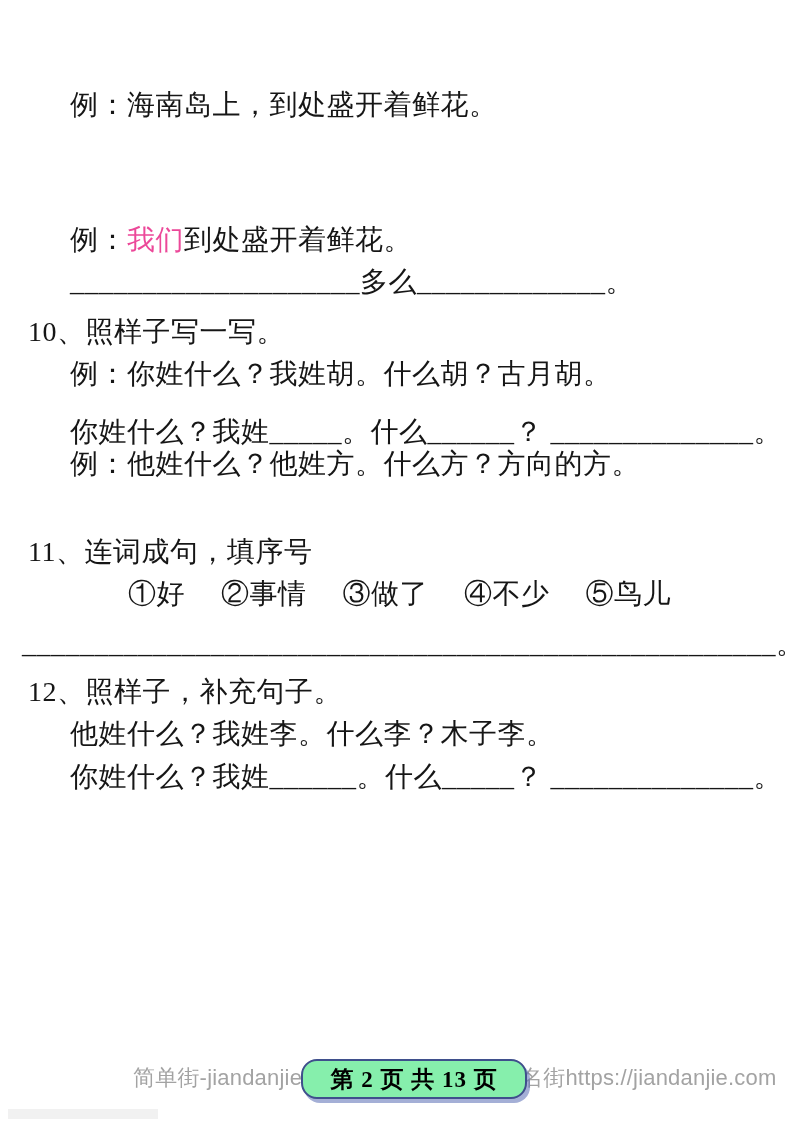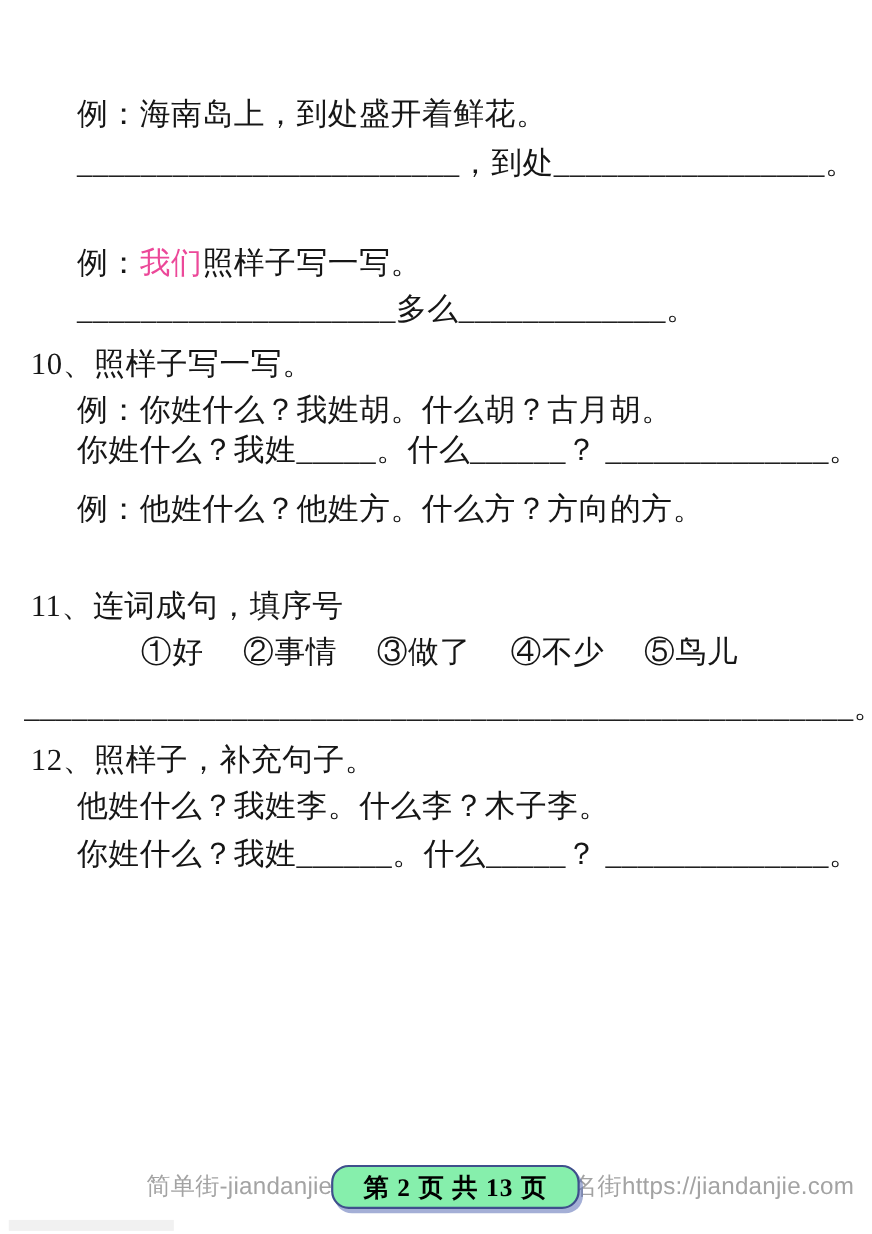--- a/index.html
+++ b/index.html
@@ -53,28 +53,27 @@
     background:#f1f1f1;
     z-index:0;
   }
 </style>
 </head>
 <body>
 
 <div class="page">
 
   <div class="l" style="top:89px;left:70px">例：海南岛上，到处盛开着鲜花。</div>
-  <div class="l" style="top:133px;left:70px">________________________，到处_________________。</div>
 
-  <div class="l" style="top:224px;left:70px"><span>例：</span><span class="light">我们</span><span>照样子写一写。</span></div>
+  <div class="l" style="top:224px;left:70px"><span>例：</span><span class="light">我们</span><span>到处盛开着鲜花。</span></div>
   <div class="l" style="top:266px;left:70px">____________________多么_____________。</div>
 
   <div class="l" style="top:316px;left:28px">10、照样子写一写。</div>
   <div class="l" style="top:358px;left:70px">例：你姓什么？我姓胡。什么胡？古月胡。</div>
-  <div class="l" style="top:394px;left:70px">你姓什么？我姓_____。什么______？ ______________。</div>
+  <div class="l" style="top:416px;left:70px">你姓什么？我姓_____。什么______？ ______________。</div>
   <div class="l" style="top:448px;left:70px">例：他姓什么？他姓方。什么方？方向的方。</div>
 
   <div class="l" style="top:536px;left:28px">11、连词成句，填序号</div>
   <div class="l" style="top:578px;left:128px">①好　 ②事情　 ③做了　 ④不少　 ⑤鸟儿</div>
   <div class="l" style="top:628px;left:22px">____________________________________________________。</div>
 
   <div class="l" style="top:676px;left:28px">12、照样子，补充句子。</div>
   <div class="l" style="top:718px;left:70px">他姓什么？我姓李。什么李？木子李。</div>
   <div class="l" style="top:761px;left:70px">你姓什么？我姓______。什么_____？ ______________。</div>
 

